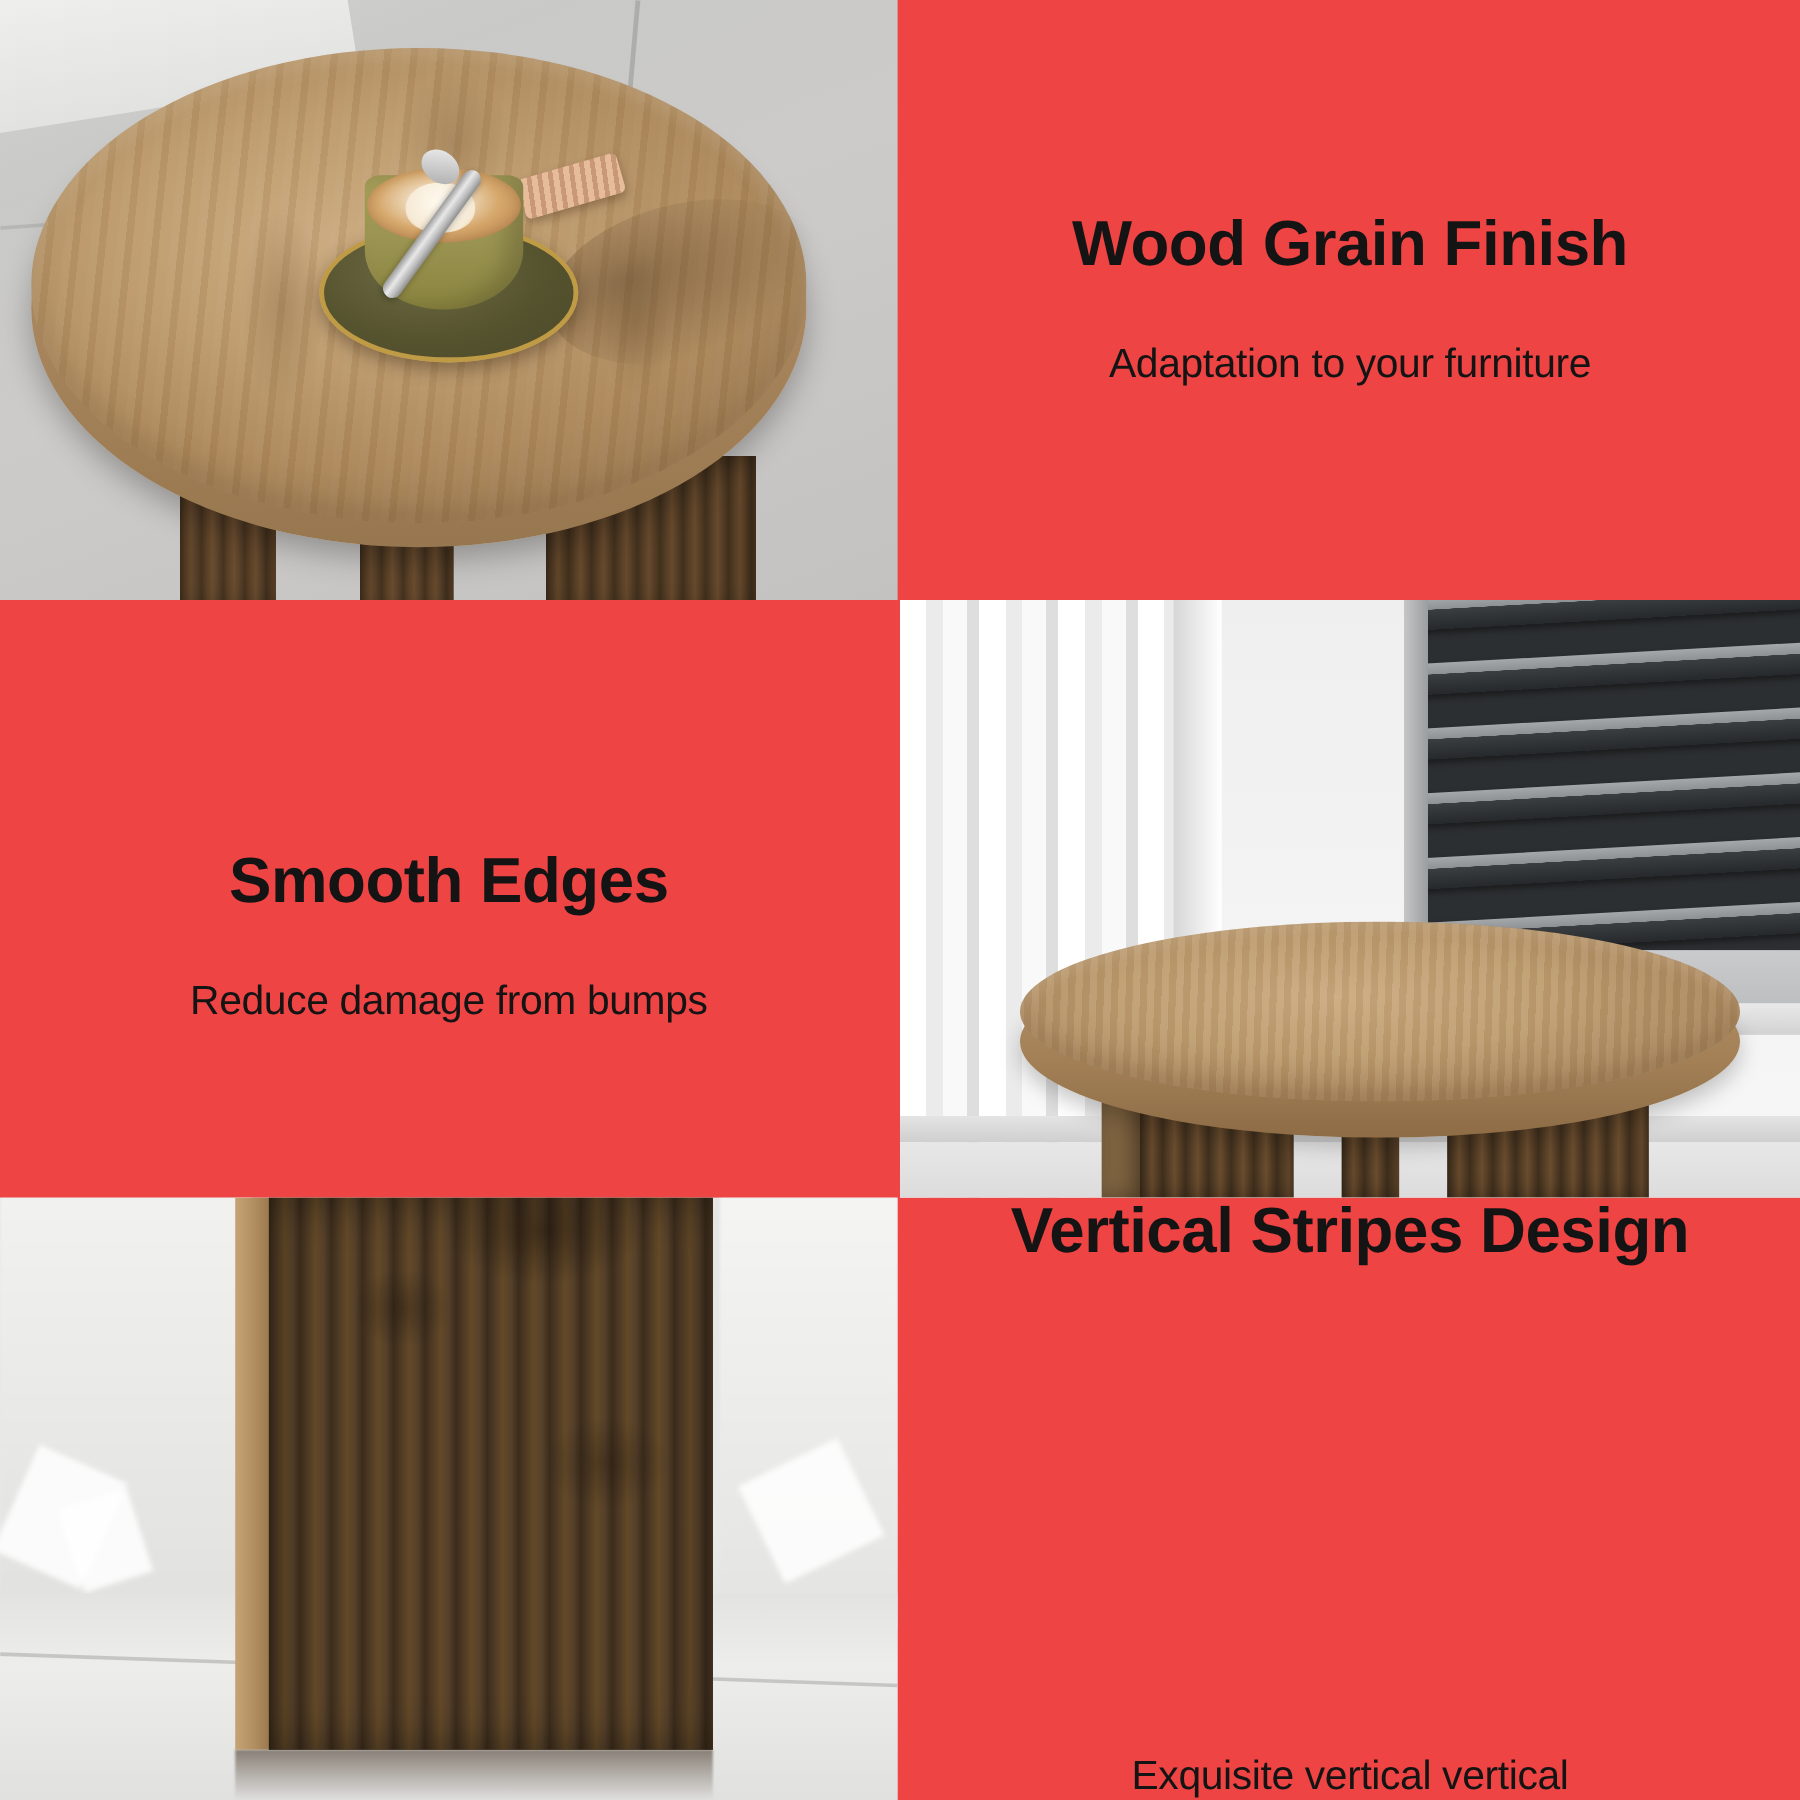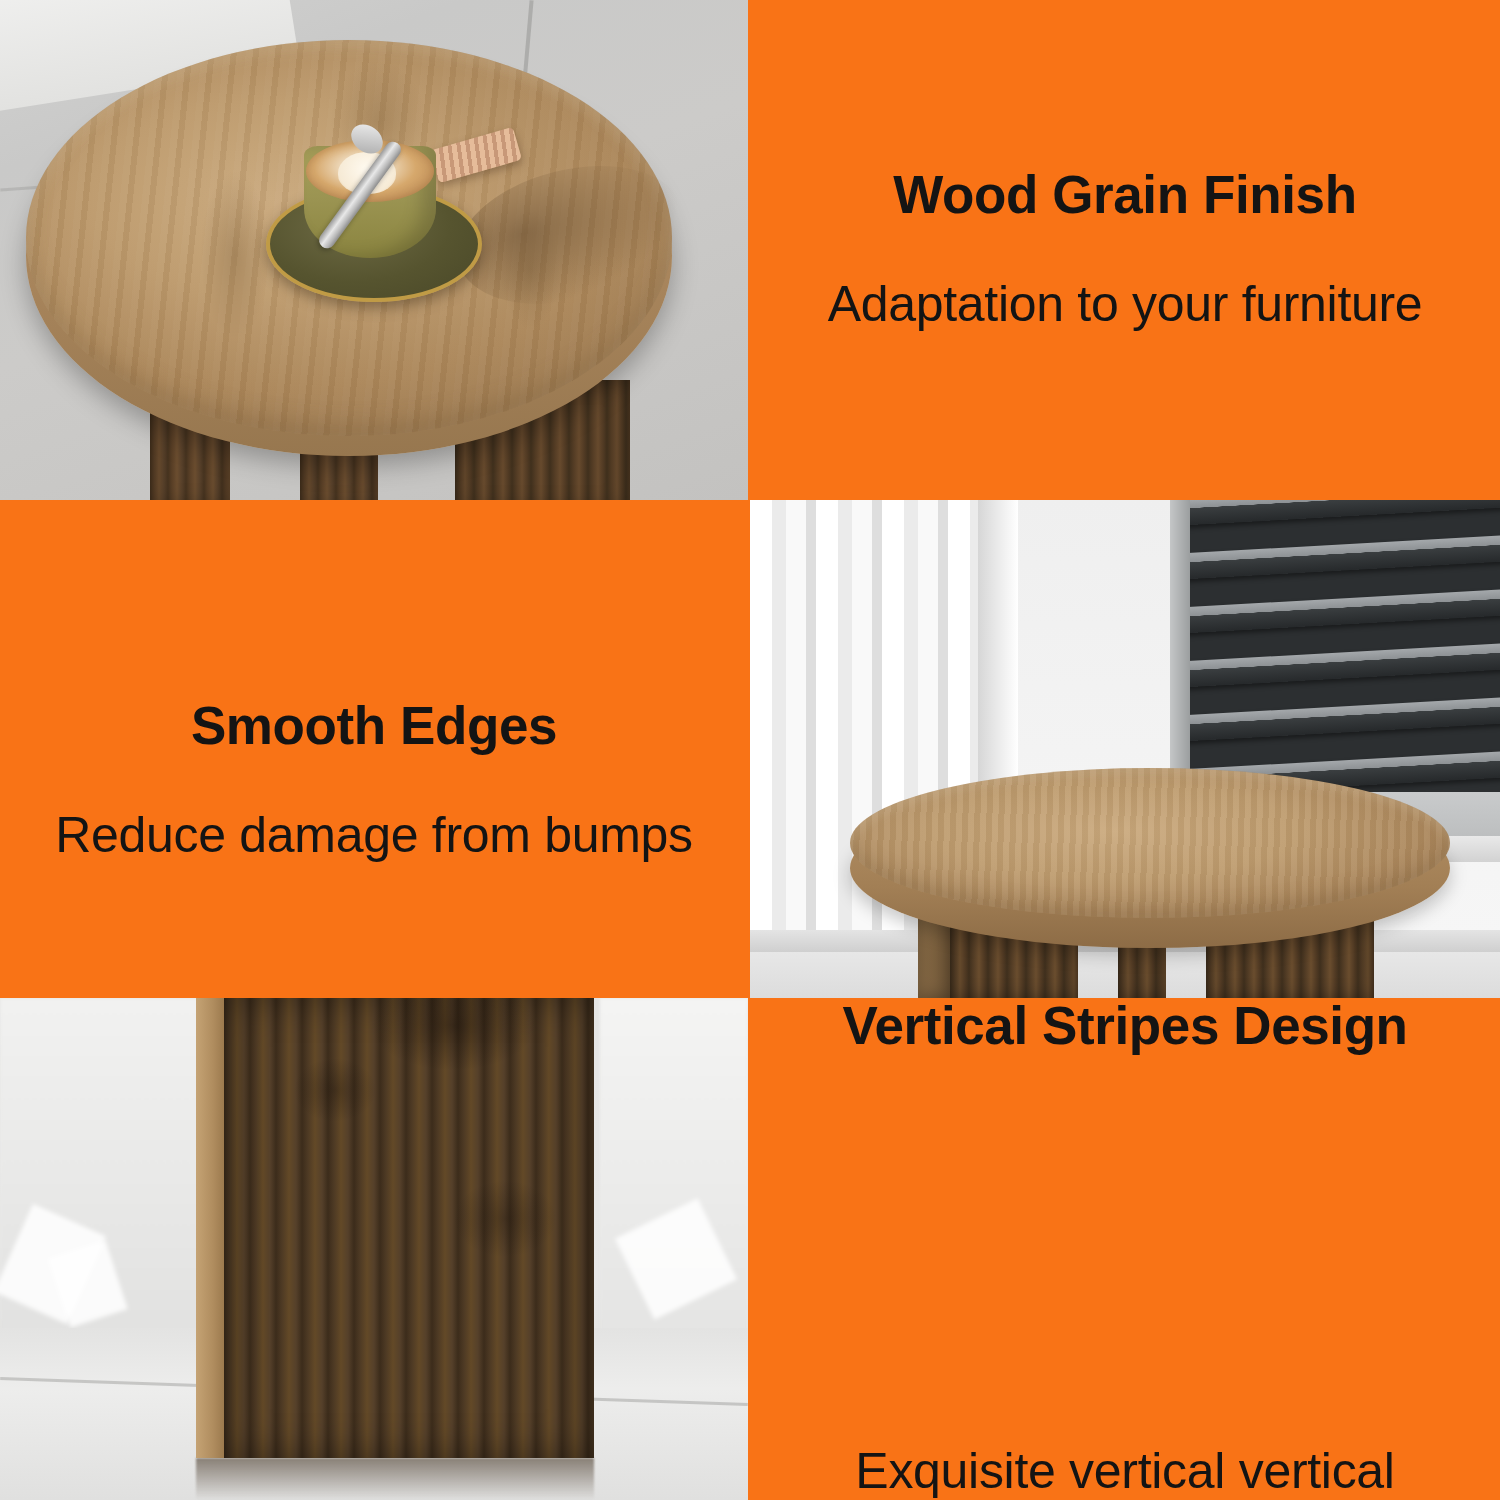--- a/index.html
+++ b/index.html
@@ -5,21 +5,21 @@
   * { margin:0; padding:0; box-sizing:border-box; }
   html, body {
     width:1500px; height:1500px;
     background:#ffffff;
     font-family:"Liberation Sans", sans-serif;
     overflow:hidden;
   }
   .infographic {
     position:relative;
     width:1500px; height:1500px;
-    background:#f97316;
+    background:#ef4444;
   }
 
   
   .panel { position:absolute; overflow:hidden; }
 
   .text-block {
     position:absolute;
     display:flex;
     flex-direction:column;
     align-items:center;
@@ -30,21 +30,21 @@
   .tb-title {
     font-weight:bold;
     font-size:53px;
     line-height:1.06;
     letter-spacing:-0.4px;
     font-stretch:semi-condensed;
     white-space:nowrap;
   }
   .tb-sub {
     font-weight:normal;
-    font-size:50px;
+    font-size:34px;
     line-height:1.16;
     letter-spacing:-0.3px;
     font-stretch:semi-condensed;
   }
   .gap-lg { height:52px; }
   .gap-sm { height:40px; }
 
   
   #photo-tabletop {
     left:0; top:0; width:748px; height:500px;

